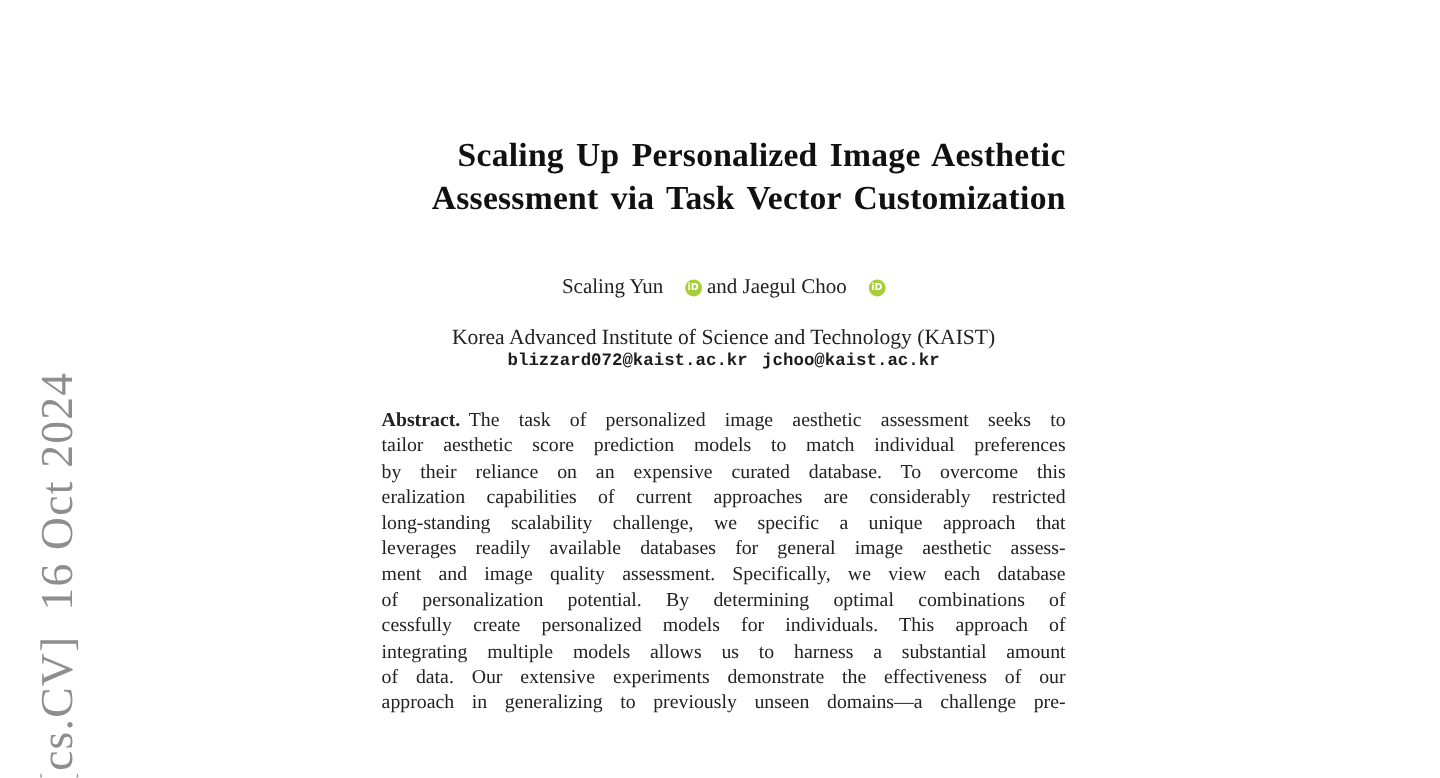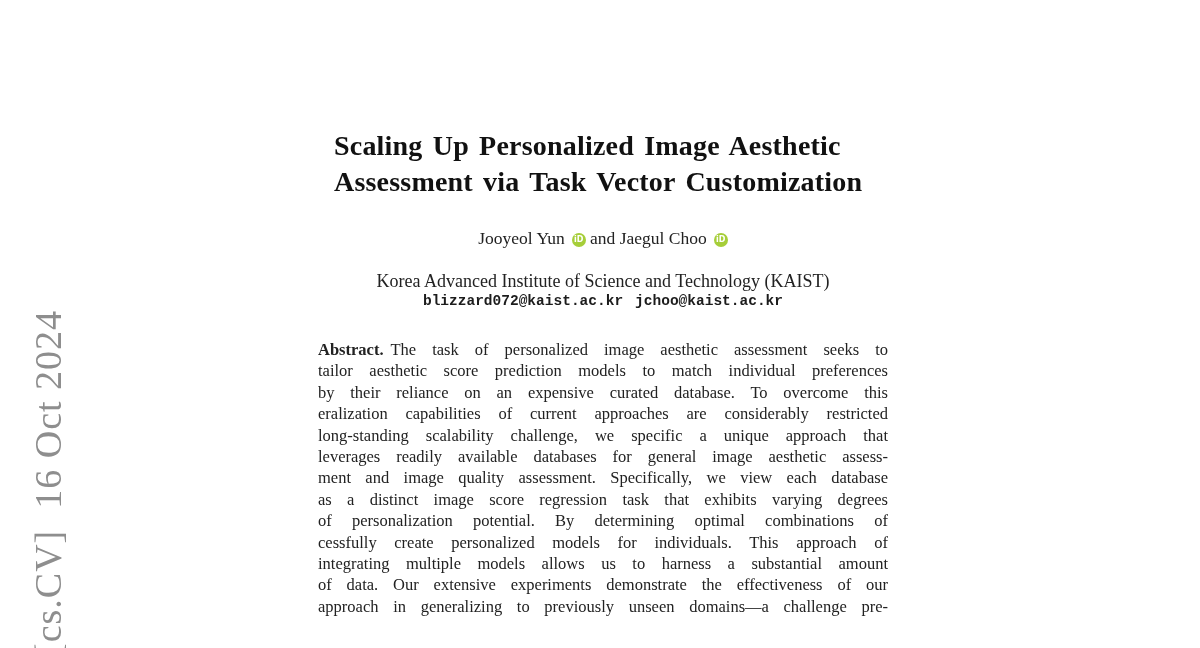--- a/index.html
+++ b/index.html
@@ -28,22 +28,22 @@
     font-family: "Liberation Serif", serif;
     font-size: 38px;
     letter-spacing: 1px;
     color: #8e8e8e;
   }
   .title {
     position: absolute;
     top: 112px;
     left: 318px;
     width: 570px;
-    margin: 16px;
-    text-align: left;
+    margin: 0;
+    text-align: right;
     font-family: "Liberation Serif", serif;
     font-weight: 700;
     font-size: 28px;
     line-height: 36px;
     color: #111111;
     word-spacing: 3px;
     letter-spacing: 0.2px;
   }
   .title .title-line { display: block; white-space: nowrap; }
   .authors {
@@ -61,21 +61,21 @@
     height: 14px;
     border-radius: 50%;
     background: #a6ce39;
     color: #ffffff;
     font-family: "DejaVu Sans", sans-serif;
     font-size: 8px;
     font-weight: 700;
     line-height: 14px;
     text-align: center;
     vertical-align: 2px;
-    margin-left: 7px;
+    margin-left: 18px;
   }
   .affiliation {
     position: absolute;
     top: 271px;
     left: 318px;
     width: 570px;
     text-align: center;
     font-size: 18px;
     color: #222222;
   }
@@ -117,35 +117,34 @@
 
 <div class="page">
 
   <div class="arxiv-stamp">[cs.CV]  16 Oct 2024</div>
 
   <h1 class="title">
     <span class="title-line">Scaling Up Personalized Image Aesthetic</span>
     <span class="title-line">Assessment via Task Vector Customization</span>
   </h1>
 
-  <div class="authors"><span>Jooyeol Yun</span><span class="orcid"><span>iD</span></span><span> and </span><span>Jaegul Choo</span><span class="orcid"><span>iD</span></span></div>
+  <div class="authors"><span>Scaling Yun</span><span class="orcid"><span>iD</span></span><span> and </span><span>Jaegul Choo</span><span class="orcid"><span>iD</span></span></div>
 
   <div class="affiliation">Korea Advanced Institute of Science and Technology (KAIST)</div>
 
   <div class="emails"><span>blizzard072@kaist.ac.kr</span><span class="email-2">jchoo@kaist.ac.kr</span></div>
 
   <div class="abstract">
     <div class="abs-line"><span class="abs-label">Abstract.</span><span>The task of personalized image aesthetic assessment seeks to</span></div>
     <div class="abs-line">tailor aesthetic score prediction models to match individual preferences</div>
     <div class="abs-line">by their reliance on an expensive curated database. To overcome this</div>
     <div class="abs-line">eralization capabilities of current approaches are considerably restricted</div>
     <div class="abs-line">long-standing scalability challenge, we specific a unique approach that</div>
     <div class="abs-line">leverages readily available databases for general image aesthetic assess-</div>
     <div class="abs-line">ment and image quality assessment. Specifically, we view each database</div>
-    <div class="abs-line">as a distinct image score regression task that exhibits varying degrees</div>
     <div class="abs-line">of personalization potential. By determining optimal combinations of</div>
     <div class="abs-line">cessfully create personalized models for individuals. This approach of</div>
     <div class="abs-line">integrating multiple models allows us to harness a substantial amount</div>
     <div class="abs-line">of data. Our extensive experiments demonstrate the effectiveness of our</div>
     <div class="abs-line">approach in generalizing to previously unseen domains—a challenge pre-</div>
   </div>
 
 </div>
 
 </body></html>

